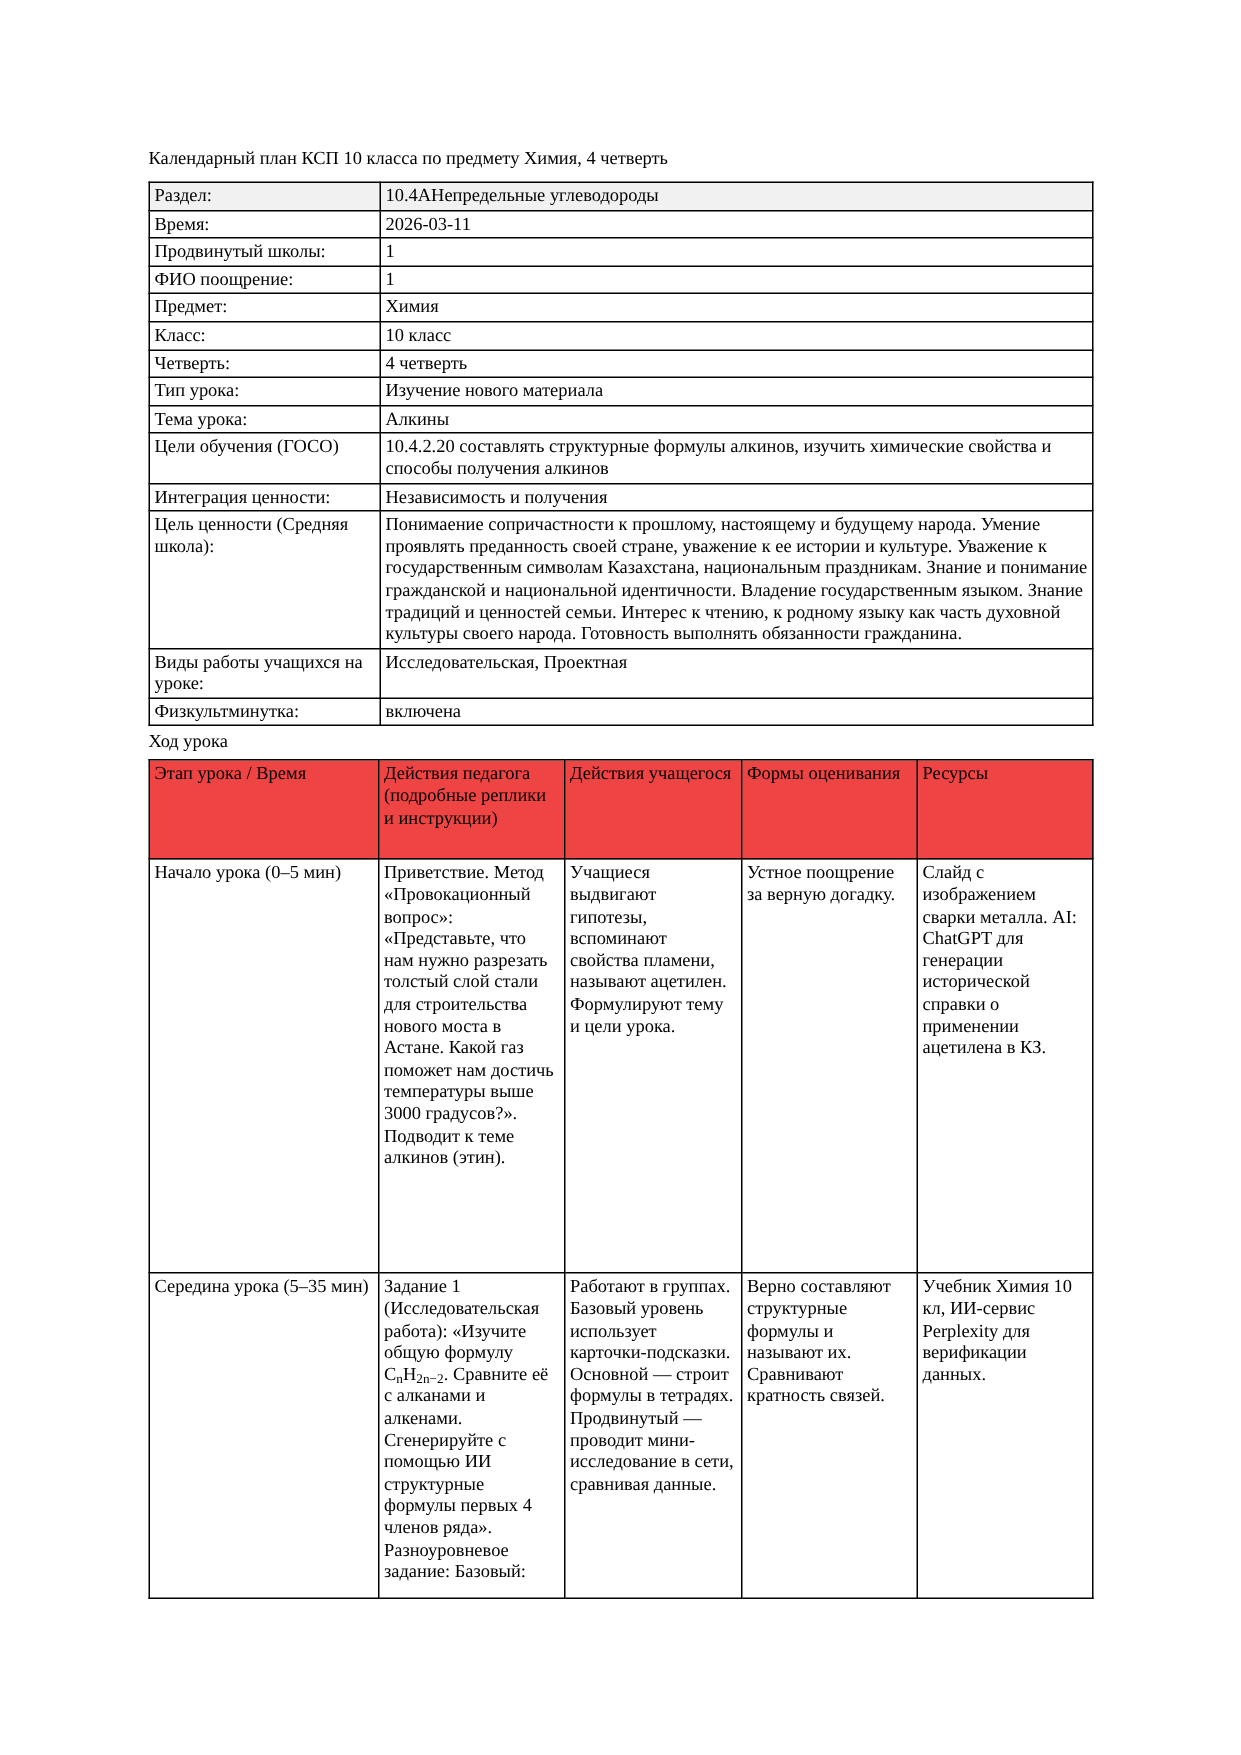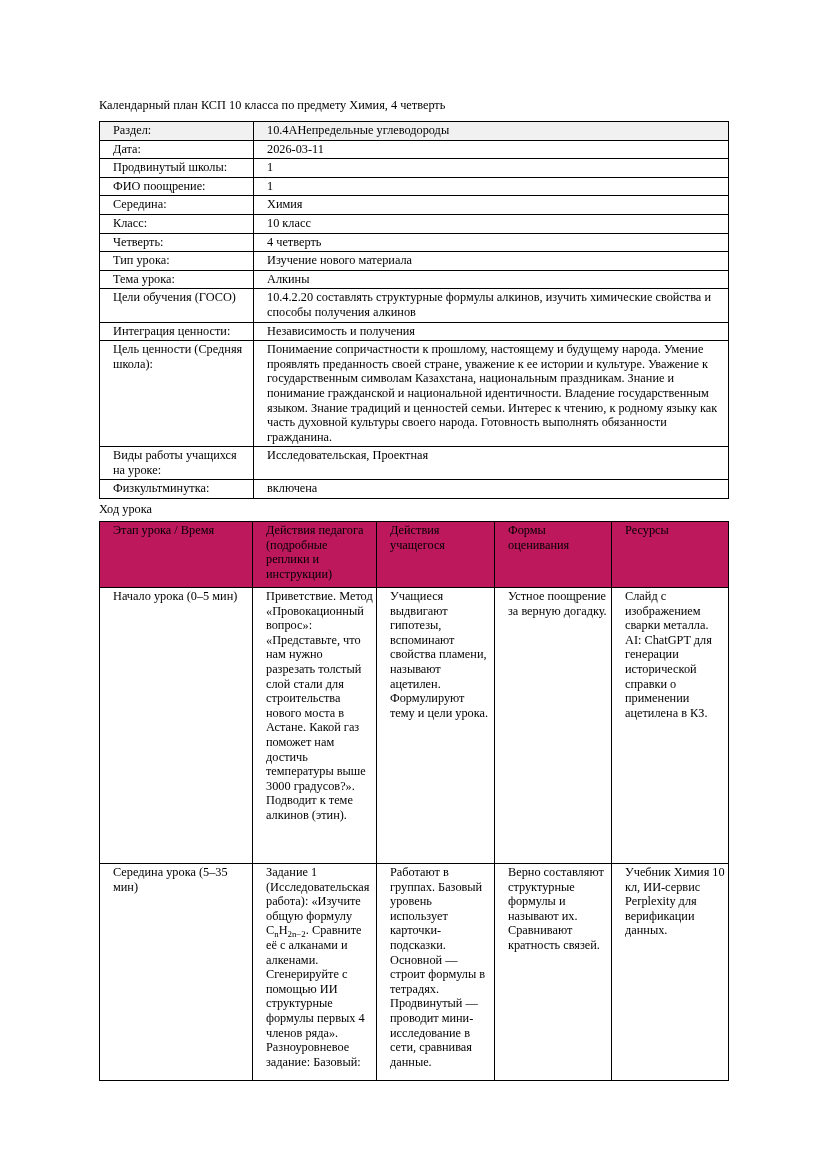--- a/index.html
+++ b/index.html
@@ -46,41 +46,41 @@
   table {
     border-collapse: collapse;
     table-layout: fixed;
     width: 629px;
     font-size: 12.3px;
     line-height: 14.6px;
   }
   table td, table th {
     border: 1px solid #000000;
     vertical-align: top;
-    padding: 1px 3px 2px 13px;
+    padding: 1px 3px 2px 3px;
     text-align: left;
     font-weight: normal;
     overflow-wrap: break-word;
     word-wrap: break-word;
     word-break: break-word;
     hyphens: none;
   }
 
   
   .t-info col.c-label { width: 154px; }
   .t-info col.c-value { width: 475px; }
   .t-info tr.shaded td { background: #f1f1f1; }
 
   
   .t-flow col.c1 { width: 153px; }
   .t-flow col.c2 { width: 124px; }
   .t-flow col.c3 { width: 118px; }
   .t-flow col.c4 { width: 117px; }
   .t-flow col.c5 { width: 117px; }
-  .t-flow thead td { background: #be185d; }
+  .t-flow thead td { background: #ef4444; }
   .t-flow thead td { height: 62px; }
 
   .row-start td { height: 272px; }
   .row-middle td { height: 213px; }
 
   .t-flow tbody tr.row-middle td { border-bottom: 1px solid #000000; }
 
   sub {
     font-size: 0.72em;
     line-height: 0;
@@ -101,33 +101,33 @@
       <colgroup>
         <col class="c-label">
         <col class="c-value">
       </colgroup>
       <tbody>
         <tr class="shaded">
           <td>Раздел:</td>
           <td>10.4АНепредельные углеводороды</td>
         </tr>
         <tr>
-          <td>Дата:</td>
+          <td>Время:</td>
           <td>2026-03-11</td>
         </tr>
         <tr>
           <td>Продвинутый школы:</td>
           <td>1</td>
         </tr>
         <tr>
           <td>ФИО поощрение:</td>
           <td>1</td>
         </tr>
         <tr>
-          <td>Середина:</td>
+          <td>Предмет:</td>
           <td>Химия</td>
         </tr>
         <tr>
           <td>Класс:</td>
           <td>10 класс</td>
         </tr>
         <tr>
           <td>Четверть:</td>
           <td>4 четверть</td>
         </tr>

